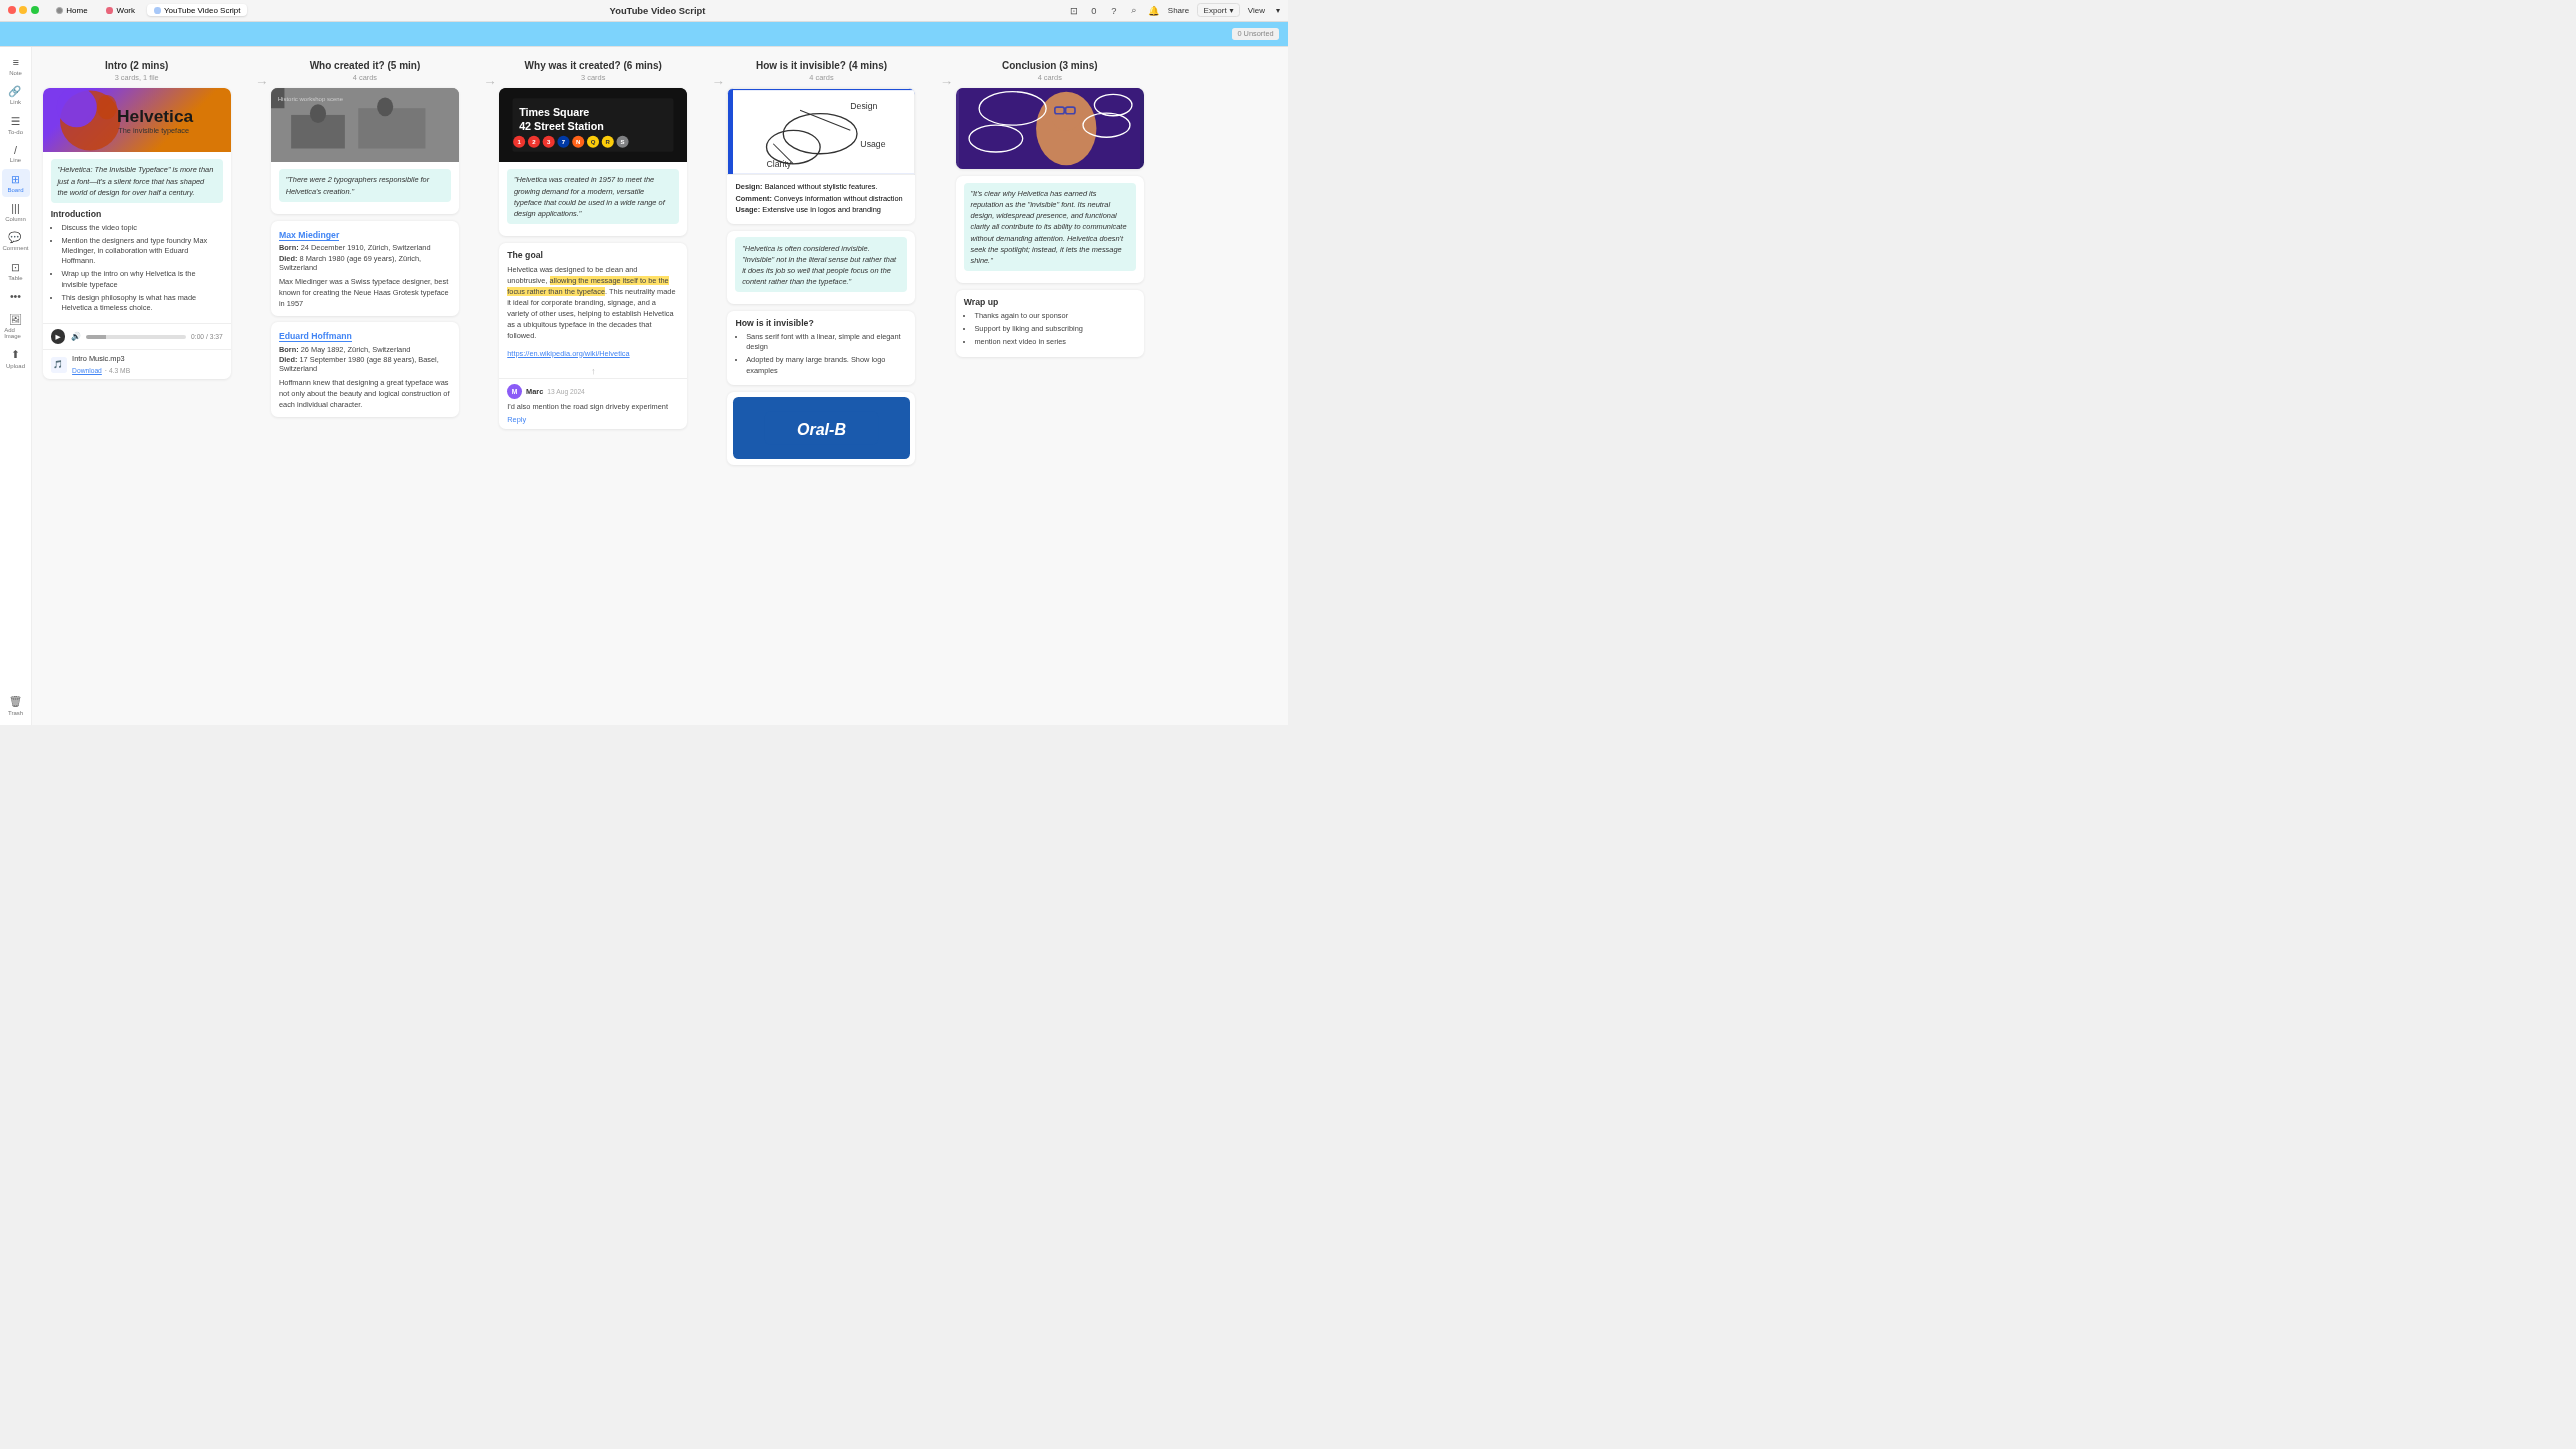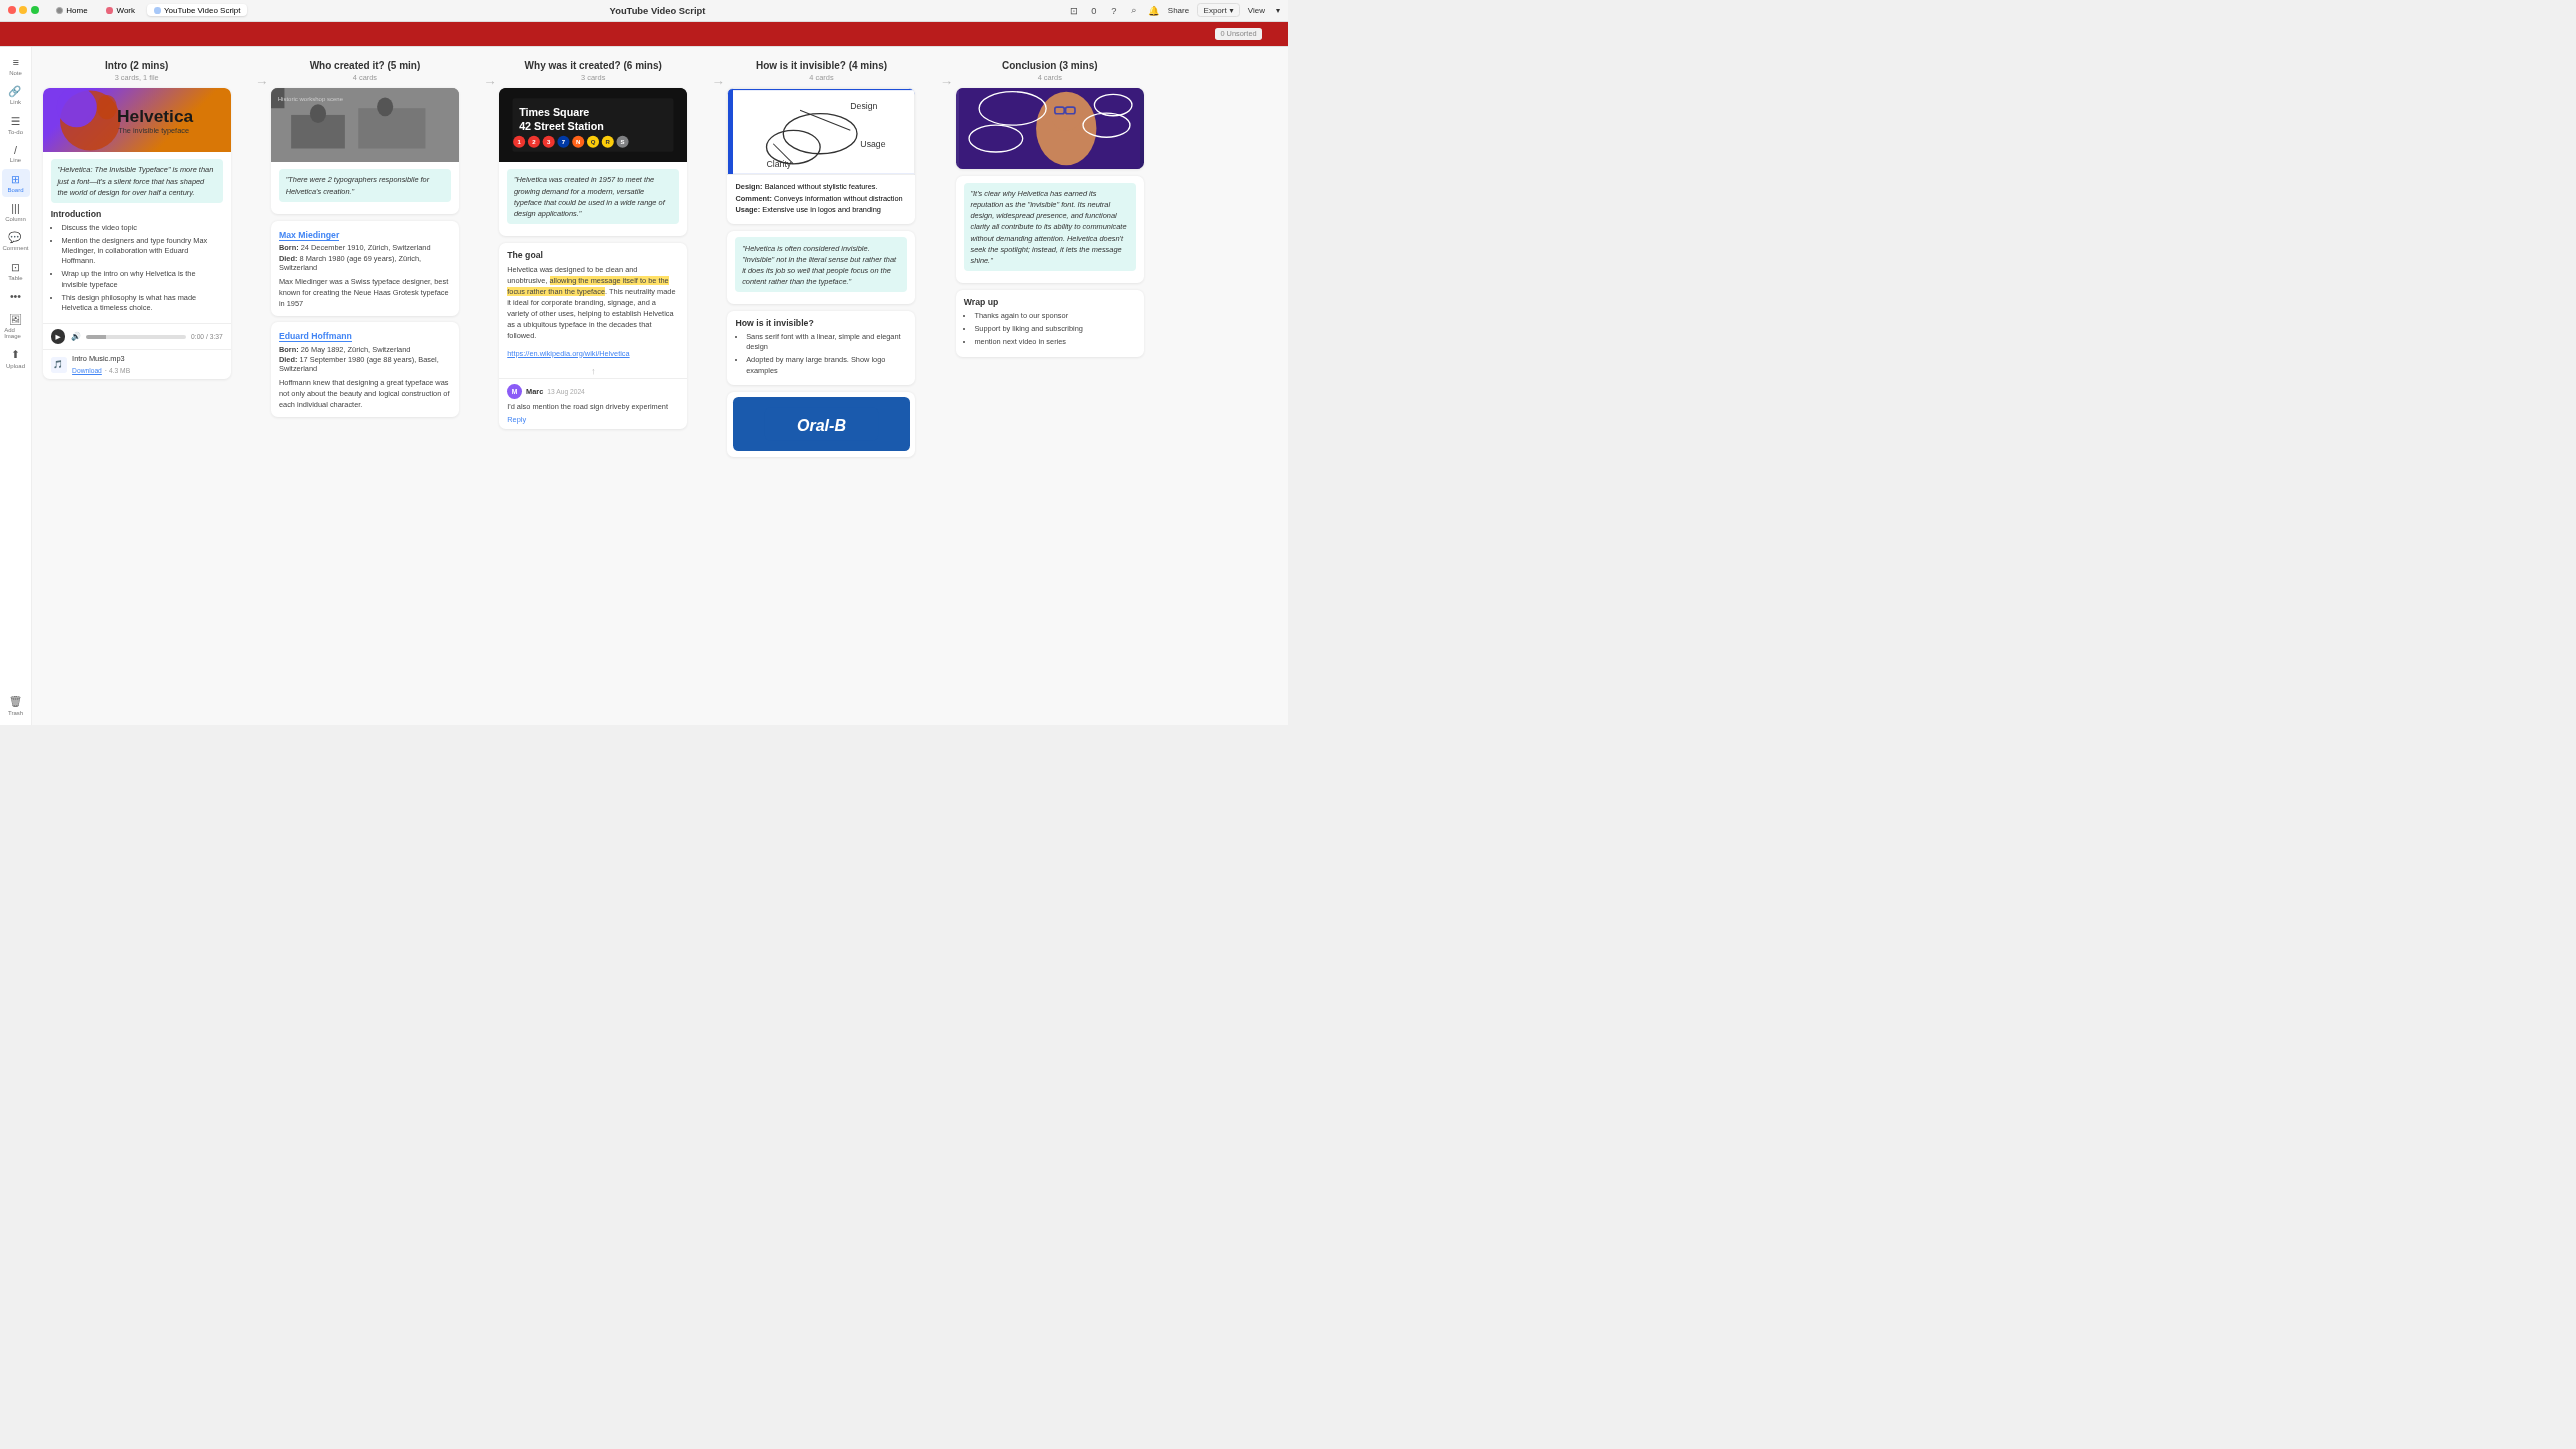--- a/index.html
+++ b/index.html
@@ -19,21 +19,21 @@
     .tab.active { background: white; box-shadow: 0 0.7px 2px rgba(0,0,0,0.15); }
     .tab-dot { width: 6.7px; height: 6.7px; border-radius: 50%; }
     .dot-home { background: #888; border: 0.7px solid #aaa; }
     .dot-work { background: #e8657a; }
     .dot-yt { background: #a8c8f8; }
     .top-center { flex: 1; text-align: center; font-size: 9.4px; font-weight: 600; color: #333; }
     .top-right { display: flex; align-items: center; gap: 8px; }
     .top-icon { width: 12px; height: 12px; display: flex; align-items: center; justify-content: center; font-size: 9.4px; color: #555; cursor: pointer; }
 
     
-    .toolbar { height: 25.5px; background: #b91c1c; border-bottom: 0.7px solid #e0e0e0; display: flex; align-items: center; padding: 0 26px; gap: 8px; }
+    .toolbar { height: 25.5px; background: #7dd3fc; border-bottom: 0.7px solid #e0e0e0; display: flex; align-items: center; padding: 0 9px; gap: 8px; }
     .toolbar-spacer { flex: 1; }
     .unsorted-badge { font-size: 7.4px; color: #888; background: #f0f0f0; padding: 1.3px 5.4px; border-radius: 2.7px; }
 
     
     .main { display: flex; height: calc(725px - 47px); }
 
     
     .sidebar { width: 32px; background: white; border-right: 0.7px solid #eee; display: flex; flex-direction: column; align-items: center; padding: 5.4px 0; gap: 1.3px; }
     .sidebar-item { display: flex; flex-direction: column; align-items: center; padding: 4px 2.7px; cursor: pointer; border-radius: 4px; width: 28px; }
     .sidebar-item.active { background: #e8f0fe; }
@@ -95,21 +95,21 @@
     .comment-author { font-size: 7.4px; font-weight: 600; color: #333; }
     .comment-date { font-size: 6.7px; color: #aaa; }
     .comment-text { font-size: 7.4px; color: #444; line-height: 1.4; }
     .reply-btn { font-size: 7.4px; color: #4285f4; cursor: pointer; margin-top: 2.7px; display: inline-block; }
 
     
     .design-label { font-size: 7.4px; margin-bottom: 2.7px; }
     .design-label strong { font-weight: 700; color: #333; }
 
     
-    .oral-b-card { background: #1a5aad; border-radius: 5.4px; display: flex; align-items: center; justify-content: center; height: 54px; text-decoration: underline; }
+    .oral-b-card { background: #1a5aad; border-radius: 5.4px; display: flex; align-items: center; justify-content: center; height: 62px; text-decoration: underline; }
 
     
     .subway-img { width: 100%; height: 74px; background: linear-gradient(to bottom, #111 0%, #222 100%); display: flex; align-items: center; justify-content: center; border-radius: 5.4px 5.4px 0 0; overflow: hidden; }
 
     
     .helvetica-header { width: 100%; height: 64px; background: linear-gradient(135deg, #7c3aed 20%, #d97706 70%); display: flex; align-items: center; justify-content: center; border-radius: 5.4px 5.4px 0 0; overflow: hidden; position: relative; }
 
     
     .workshop-img { width: 100%; height: 74px; background: #888; display: flex; align-items: center; justify-content: center; overflow: hidden; }
 

